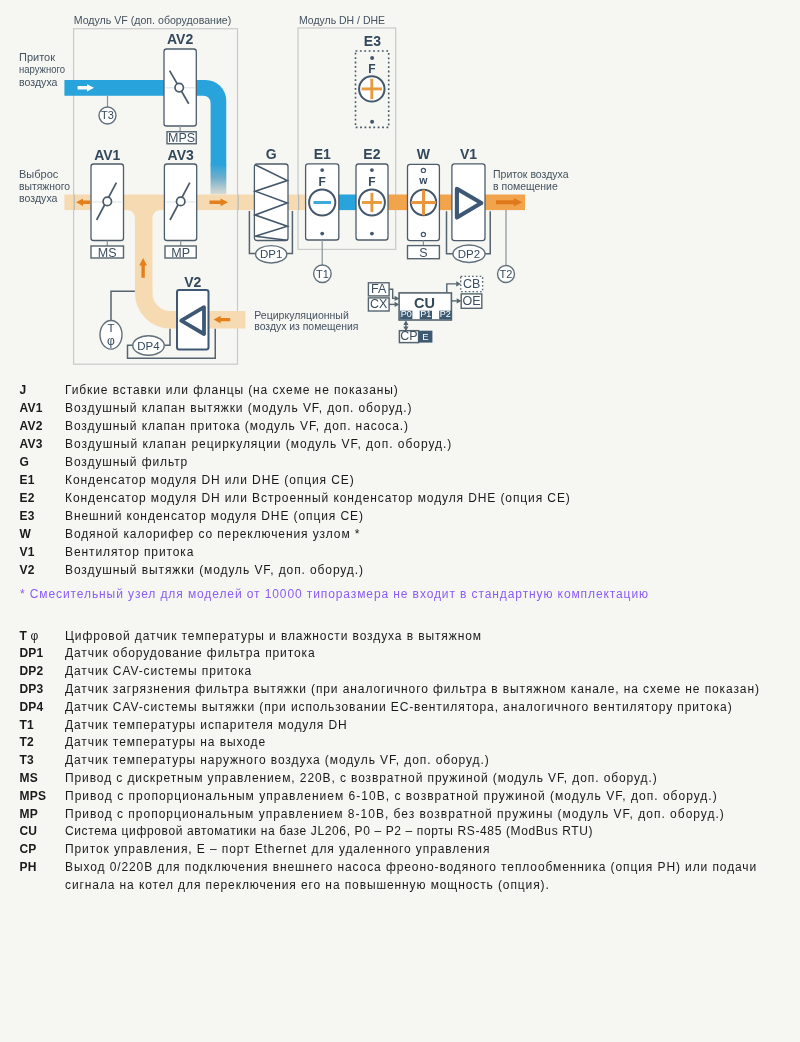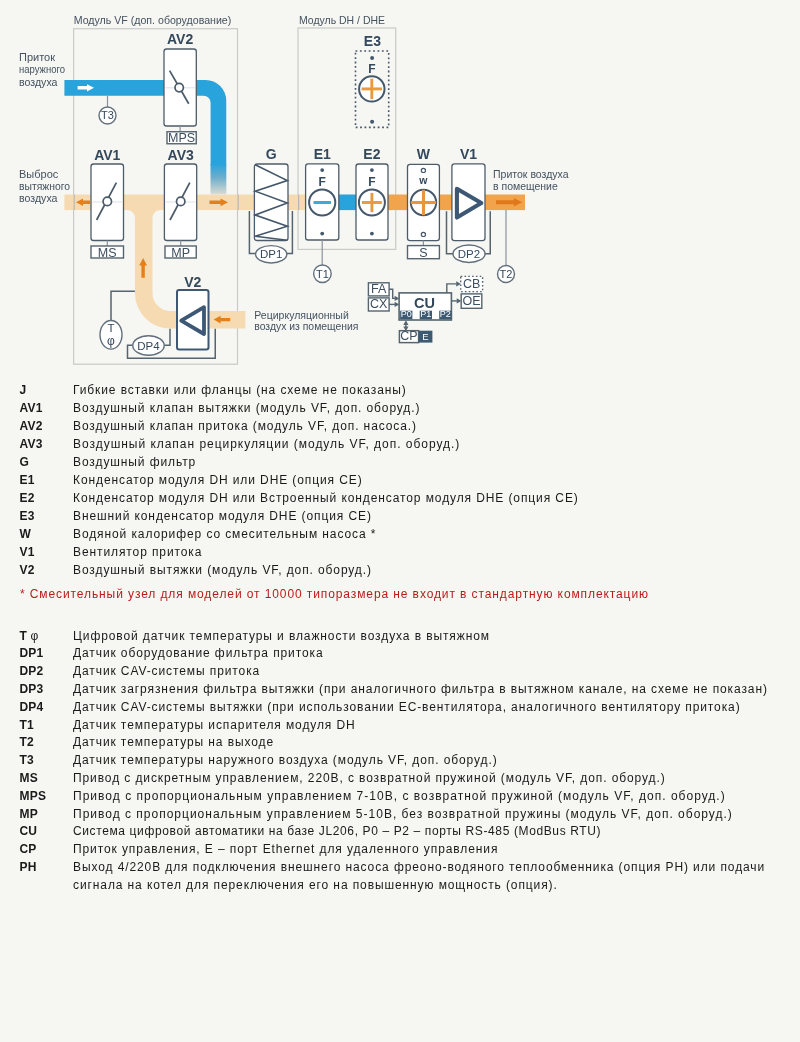--- a/index.html
+++ b/index.html
@@ -1,21 +1,21 @@
 <!DOCTYPE html>
 <html lang="ru"><head>
 <meta charset="utf-8">
 <style>
   html,body{margin:0;padding:0;}
   body{width:800px;height:1042px;background:#f6f6f3;font-family:"Liberation Sans",sans-serif;position:relative;overflow:hidden;}
   #diag{position:absolute;left:0;top:0;}
   .row{position:absolute;left:0;top:0;width:800px;color:#1a1a1a;font-size:12px;line-height:12px;}
   .row b{position:absolute;left:19.5px;white-space:nowrap;letter-spacing:0.2px;}
-  .row span{position:absolute;left:73px;white-space:nowrap;letter-spacing:0.9px;}
-  .fn{position:absolute;left:20px;color:#b91c1c;font-size:12px;line-height:12px;white-space:nowrap;letter-spacing:0.9px;}
+  .row span{position:absolute;left:65px;white-space:nowrap;letter-spacing:0.9px;}
+  .fn{position:absolute;left:20px;color:#8b5cf6;font-size:12px;line-height:12px;white-space:nowrap;letter-spacing:0.9px;}
 </style>
 </head>
 <body>
 <svg id="diag" width="800" height="380" viewBox="0 0 800 380">
 <defs>
 <linearGradient id="fade" x1="0" y1="0" x2="0" y2="1">
   <stop offset="0" stop-color="#29A3DB"></stop>
   <stop offset="0.45" stop-color="#6FAECC"></stop>
   <stop offset="1" stop-color="#D9DBD3"></stop>
 </linearGradient>
@@ -261,21 +261,21 @@
 <div class="row" style="top:491.8px">
     <b>E2</b>
     <span>Конденсатор модуля DH или Встроенный конденсатор модуля DHE (опция CE)</span>
   </div>
 <div class="row" style="top:509.8px">
     <b>E3</b>
     <span>Внешний конденсатор модуля DHE (опция CE)</span>
   </div>
 <div class="row" style="top:527.8px">
     <b>W</b>
-    <span>Водяной калорифер со смесительным насоса *</span>
+    <span>Водяной калорифер со переключения узлом *</span>
   </div>
 <div class="row" style="top:545.8px">
     <b>V1</b>
     <span>Вентилятор притока</span>
   </div>
 <div class="row" style="top:563.8px">
     <b>V2</b>
     <span>Воздушный вытяжки (модуль VF, доп. оборуд.)</span>
   </div>
 <div class="fn" style="top:587.5px">* Смесительный узел для моделей от 10000 типоразмера не входит в стандартную комплектацию</div>
@@ -310,33 +310,33 @@
 <div class="row" style="top:754.2px">
     <b>T3</b>
     <span>Датчик температуры наружного воздуха (модуль VF, доп. оборуд.)</span>
   </div>
 <div class="row" style="top:772.0px">
     <b>MS</b>
     <span>Привод с дискретным управлением, 220В, с возвратной пружиной (модуль VF, доп. оборуд.)</span>
   </div>
 <div class="row" style="top:789.8px">
     <b>MPS</b>
-    <span style="letter-spacing:1.02px">Привод с пропорциональным управлением 7-10В, с возвратной пружиной (модуль VF, доп. оборуд.)</span>
+    <span style="letter-spacing:1.02px">Привод с пропорциональным управлением 6-10В, с возвратной пружиной (модуль VF, доп. оборуд.)</span>
   </div>
 <div class="row" style="top:807.6px">
     <b>MP</b>
-    <span style="letter-spacing:1.0px">Привод с пропорциональным управлением 5-10В, без возвратной пружины (модуль VF, доп. оборуд.)</span>
+    <span style="letter-spacing:1.0px">Привод с пропорциональным управлением 8-10В, без возвратной пружины (модуль VF, доп. оборуд.)</span>
   </div>
 <div class="row" style="top:825.4px">
     <b>CU</b>
     <span style="letter-spacing:0.62px">Система цифровой автоматики на базе JL206, P0 – P2 – порты RS-485 (ModBus RTU)</span>
   </div>
 <div class="row" style="top:843.2px">
     <b>CP</b>
     <span>Приток управления, E – порт Ethernet для удаленного управления</span>
   </div>
 <div class="row" style="top:861.0px">
     <b>PH</b>
-    <span>Выход 4/220В для подключения внешнего насоса фреоно-водяного теплообменника (опция PH) или подачи</span>
+    <span>Выход 0/220В для подключения внешнего насоса фреоно-водяного теплообменника (опция PH) или подачи</span>
   </div>
 <div class="row" style="top:878.8px">
     <span>сигнала на котел для переключения его на повышенную мощность (опция).</span>
   </div>
 
 </body></html>

